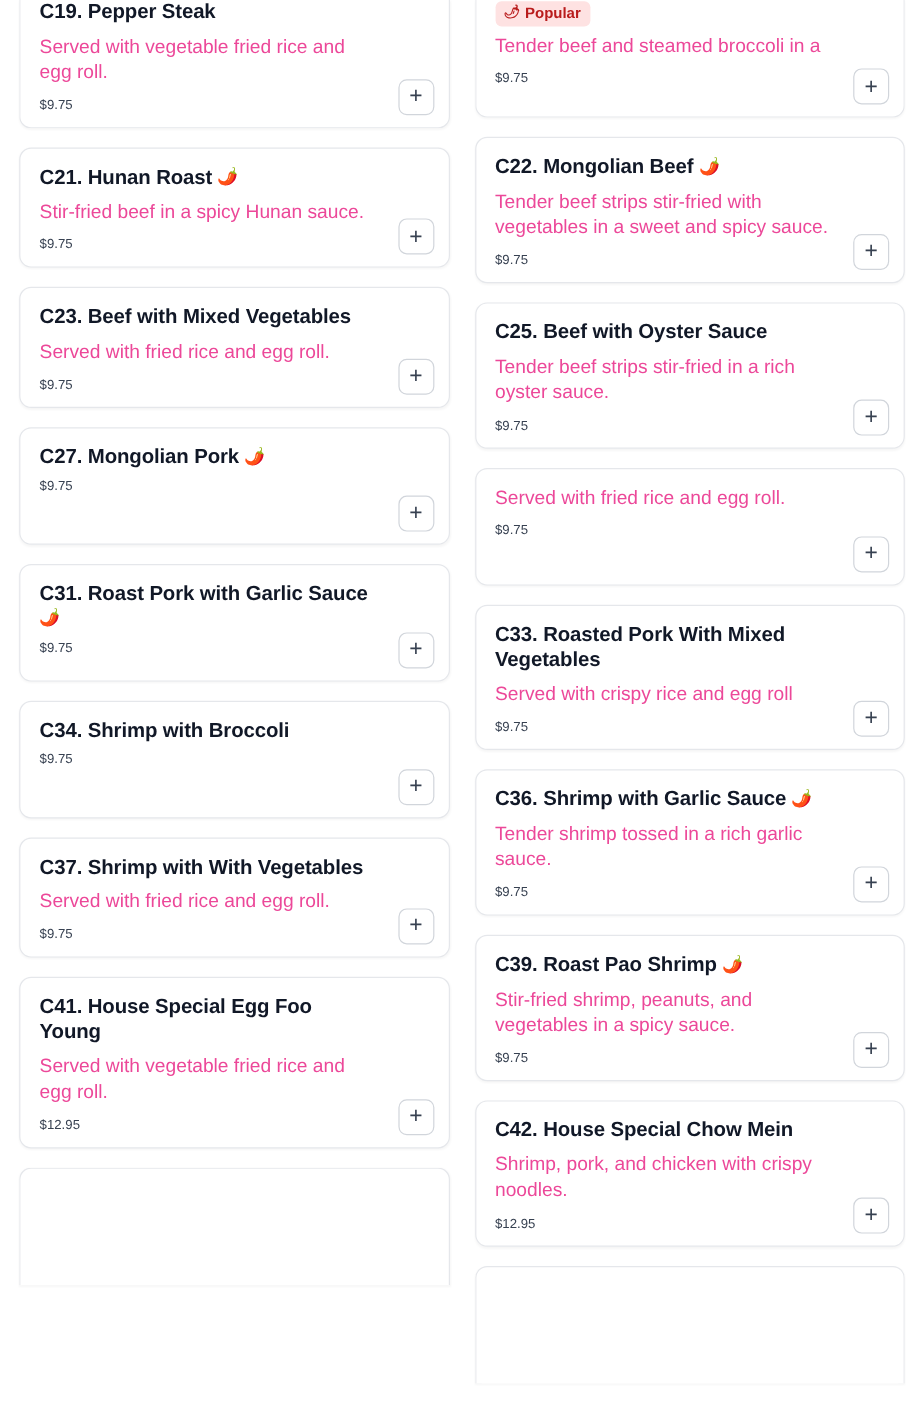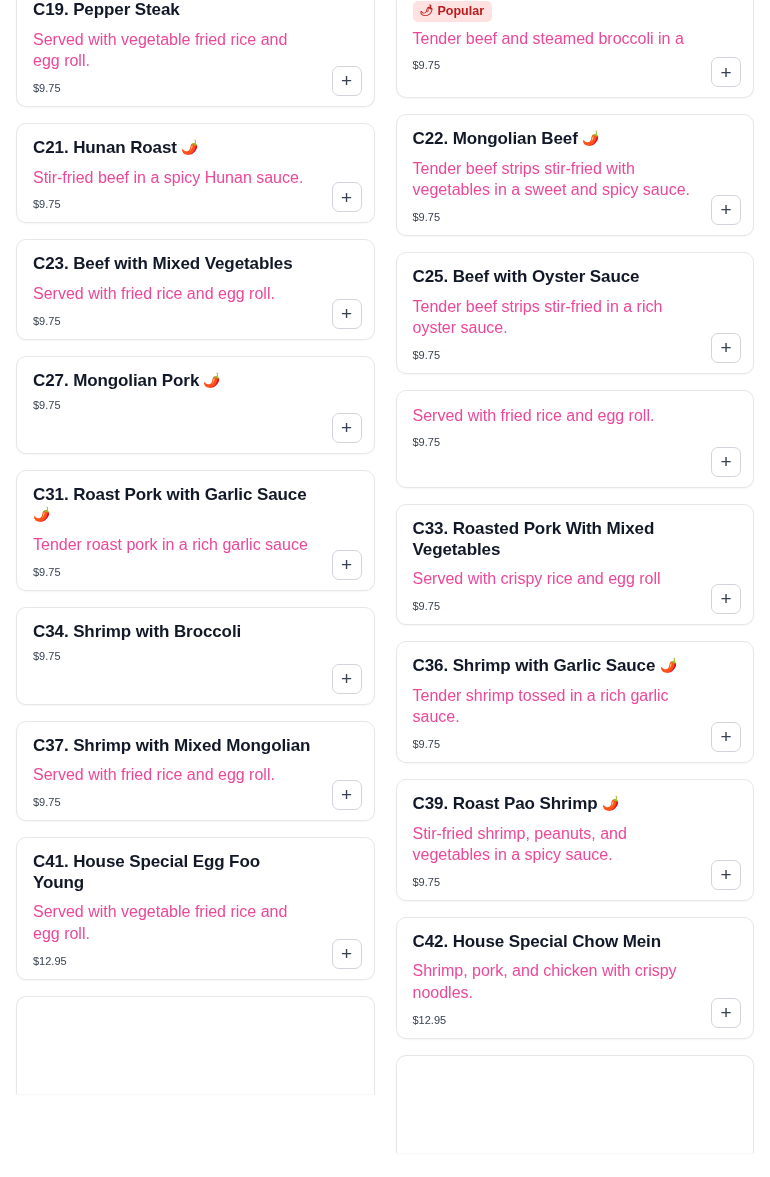--- a/index.html
+++ b/index.html
@@ -133,31 +133,30 @@
         <p class="item-price">$9.75</p>
         <button class="add-button">+</button>
       </div>
       <div class="card">
         <h3 class="item-title"><span>C27. Mongolian Pork</span> <span class="spicy">🌶️</span></h3>
         <p class="item-price">$9.75</p>
         <button class="add-button">+</button>
       </div>
       <div class="card">
         <h3 class="item-title"><span>C31. Roast Pork with Garlic Sauce</span> <span class="spicy">🌶️</span></h3>
-        <p class="item-desc">Tender roast pork in a rich garlic sauce</p>
         <p class="item-price">$9.75</p>
         <button class="add-button">+</button>
       </div>
       <div class="card">
         <h3 class="item-title"><span>C34. Shrimp with Broccoli</span></h3>
         <p class="item-price">$9.75</p>
         <button class="add-button">+</button>
       </div>
       <div class="card">
-        <h3 class="item-title"><span>C37. Shrimp with Mixed Mongolian</span></h3>
+        <h3 class="item-title"><span>C37. Shrimp with With Vegetables</span></h3>
         <p class="item-desc">Served with fried rice and egg roll.</p>
         <p class="item-price">$9.75</p>
         <button class="add-button">+</button>
       </div>
       <div class="card">
         <h3 class="item-title"><span>C41. House Special Egg Foo Young</span></h3>
         <p class="item-desc">Served with vegetable fried rice and egg roll.</p>
         <p class="item-price">$12.95</p>
         <button class="add-button">+</button>
       </div>

